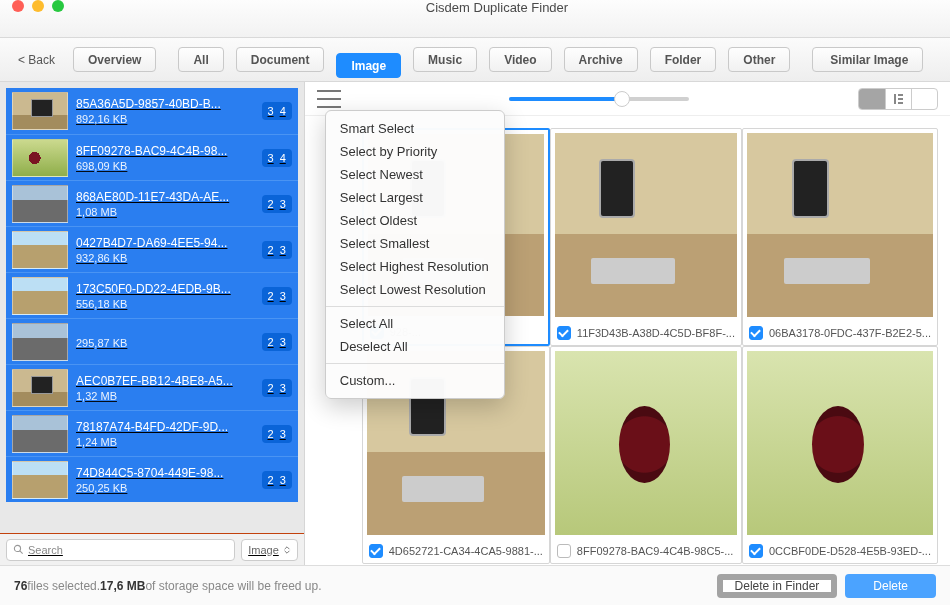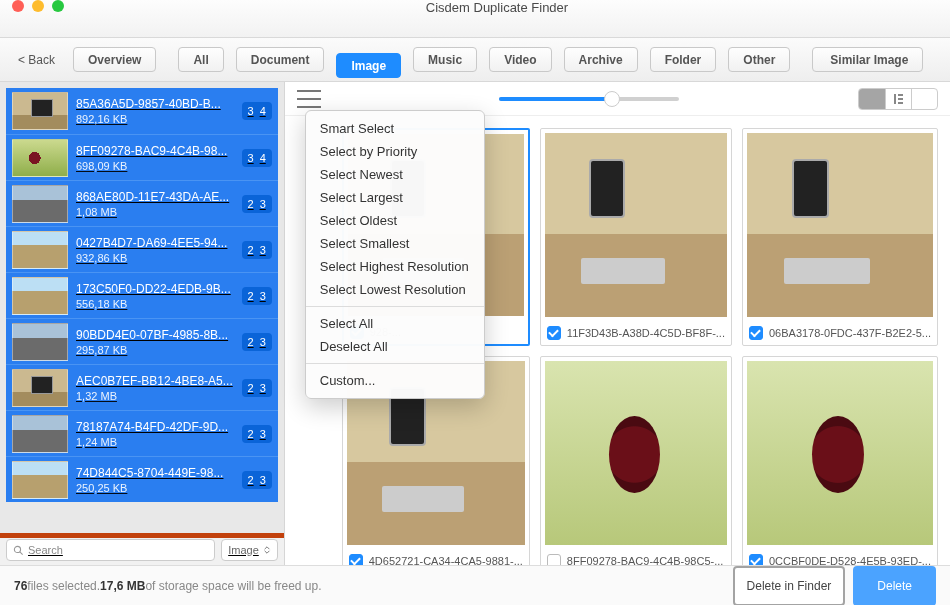--- a/index.html
+++ b/index.html
@@ -25,59 +25,59 @@
 .thumb.laptop{background:linear-gradient(#cbb990 60%,#a38c5e 60%);position:relative;}
 .thumb.laptop::after{content:"";position:absolute;left:18px;top:6px;width:20px;height:16px;background:#222;border:1px solid #999;}
 .thumb.veg{background:radial-gradient(circle at 40% 50%,#7a1522 0 6px,transparent 6px),linear-gradient(#cbd98e,#8fae4a);}
 .thumb.city{background:linear-gradient(#a9c2d8 40%,#6b6b6b 40%);}
 .thumb.tracks{background:linear-gradient(#bcdff4 35%,#b7a06e 35%);}
 .txt{flex:1;overflow:hidden;}
 .fname{font-size:12px;white-space:nowrap;overflow:hidden;text-overflow:ellipsis;}
 .fsize{font-size:11px;opacity:.9;margin-top:2px;}
 .badge{background:#0a64d8;color:#fff;border-radius:4px;font-size:11px;padding:3px 6px;display:flex;gap:6px;flex:none;}
 .badge span{}
-.sbar{height:32px;display:flex;align-items:flex-end;padding:4px 6px;gap:6px;background:#f1f1f1;border-top:5px solid #c2410c;}
+.sbar{height:32px;display:flex;align-items:center;padding:4px 6px;gap:6px;background:#f1f1f1;border-top:1px solid #c2410c;}
 .search{flex:1;height:22px;border:1px solid #ccc;border-radius:4px;background:#fff;display:flex;align-items:center;padding:0 6px;font-size:11px;color:#888;}
 .search svg{margin-right:4px;}
 .count{height:22px;border:1px solid #ccc;border-radius:4px;background:#fff;padding:0 6px;font-size:11px;color:#666;display:flex;align-items:center;gap:4px;}
 .main{flex:1;display:flex;flex-direction:column;position:relative;}
 .maintoolbar{height:34px;display:flex;align-items:center;padding:0 12px;border-bottom:1px solid #eee;}
 .menubutton{width:24px;height:18px;display:flex;flex-direction:column;justify-content:space-between;cursor:pointer;}
 .menubutton div{height:2px;background:#777;}
 .slider{flex:1;display:flex;align-items:center;justify-content:center;}
 .slider-track{width:180px;height:4px;background:#d0d0d0;border-radius:2px;position:relative;}
 .slider-fill{position:absolute;left:0;top:0;height:4px;width:60%;background:#1e8cff;border-radius:2px;}
 .slider-knob{position:absolute;left:58%;top:-6px;width:16px;height:16px;background:#fff;border:1px solid #ccc;border-radius:50%;}
 .viewseg{display:flex;border:1px solid #ccc;border-radius:4px;overflow:hidden;}
 .viewseg div{width:26px;height:20px;display:flex;align-items:center;justify-content:center;border-left:1px solid #ccc;}
 .viewseg div:first-child{border-left:none;}
 .viewseg div.on{background:#a5a5a5;}
 .vsicon{display:grid;grid-template-columns:5px 5px;grid-template-rows:5px 5px;gap:1px;}
 .vsicon i{background:#555;}
 .viewseg div.on .vsicon i{background:#fff;}
 .vslist{width:12px;height:10px;display:flex;flex-direction:column;justify-content:space-between;}
 .vslist i{height:2px;background:#888;display:block;}
-.grid{flex:1;overflow:hidden;padding:12px;display:grid;grid-template-columns:repeat(3,1fr);grid-auto-rows:218px;gap:10px;margin-left:45px;}
+.grid{flex:1;overflow:hidden;padding:12px;display:grid;grid-template-columns:repeat(3,1fr);grid-auto-rows:218px;margin-left:45px;}
 .card{border:1px solid #d6d6d6;border-radius:2px;display:flex;flex-direction:column;background:#fff;}
 .card.sel{border:2px solid #1e8cff;}
 .cimg{flex:1;background:#cbb990;margin:4px;position:relative;}
 .cimg.laptop{background:linear-gradient(#d7c89f 55%,#bba074 55%);}
 .cimg.laptop::before{content:"";position:absolute;left:24%;top:14%;width:38%;height:42%;background:#111;border:2px solid #aaa;border-radius:3px;}
 .cimg.laptop::after{content:"";position:absolute;left:20%;bottom:18%;width:46%;height:14%;background:#ccc;border-radius:2px;}
 .cimg.phone::before{content:"";position:absolute;right:10%;bottom:16%;width:18%;height:30%;background:#222;border-radius:4px;}
 .cimg.veg{background:linear-gradient(#d9e4af,#b7c87a);}
 .cimg.veg::before{content:"";position:absolute;left:35%;top:30%;width:28%;height:42%;background:radial-gradient(circle,#6a0f18 60%,#4a0a11 62%);border-radius:50%;}
 .clabel{height:24px;display:flex;align-items:center;padding:0 6px;gap:6px;font-size:11px;color:#555;}
 .chk{width:14px;height:14px;border:1px solid #bbb;border-radius:3px;flex:none;display:flex;align-items:center;justify-content:center;}
 .chk.on{background:#1e8cff;border-color:#1e8cff;}
 .chk.on::after{content:"";width:7px;height:4px;border-left:2px solid #fff;border-bottom:2px solid #fff;transform:rotate(-45deg);margin-top:-2px;}
 .footer{height:40px;border-top:1px solid #ddd;background:#fafafa;display:flex;align-items:center;padding:0 14px;font-size:12px;color:#888;}
 .footer b{color:#333;font-weight:600;text-align:right;}
 .footer .spacer{flex:1;}
-.fbtn{height:40px;padding:0 12px;border:2px solid #a3a3a3;border-radius:4px;background:#fff;font-size:12px;color:#444;margin-left:8px;cursor:pointer;display:flex;align-items:center;}
+.fbtn{height:24px;padding:0 12px;border:6px solid #a3a3a3;border-radius:4px;background:#fff;font-size:12px;color:#444;margin-left:8px;cursor:pointer;display:flex;align-items:center;}
 .fbtn.primary{background:#4ba3ff;color:#fff;border-color:#4ba3ff;padding:0 22px;}
 .menu{position:absolute;left:20px;top:28px;width:180px;background:rgba(252,252,252,.98);border:1px solid #ccc;border-radius:6px;box-shadow:0 8px 24px rgba(0,0,0,.2);padding:6px 0;z-index:100;font-size:13px;color:#333;}
 .mitem{padding:4px 14px;cursor:pointer;}
 .msep{height:1px;background:#dcdcdc;margin:5px 0;}
 .clabel span{white-space:nowrap;overflow:hidden;text-overflow:ellipsis;}
 </style>
 </head>
 <body>
 
 <div class="window">
@@ -158,21 +158,20 @@
               <div class="fsize">556,18 KB</div>
             </div>
             <div class="badge">
               <span>2</span>
               <span>3</span>
             </div>
           </div>
           <div class="row">
             <div class="thumb city"></div>
             <div class="txt">
-              <div class="fname">90BDD4E0-07BF-4985-8B...</div>
               <div class="fsize">295,87 KB</div>
             </div>
             <div class="badge">
               <span>2</span>
               <span>3</span>
             </div>
           </div>
           <div class="row">
             <div class="thumb laptop"></div>
             <div class="txt">

